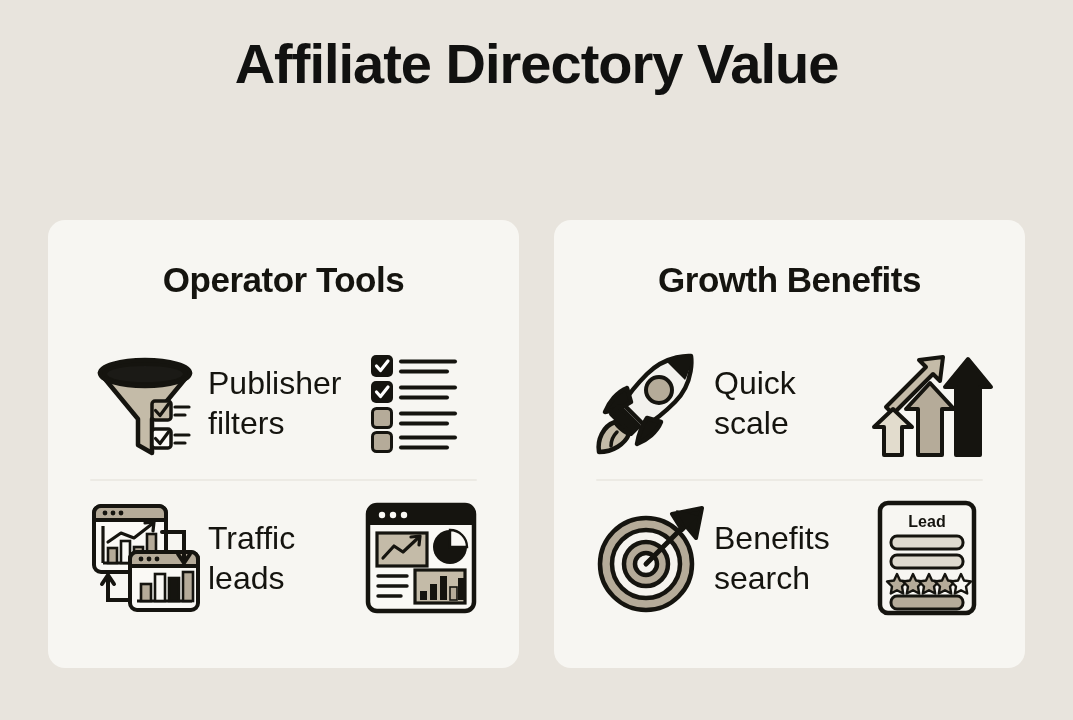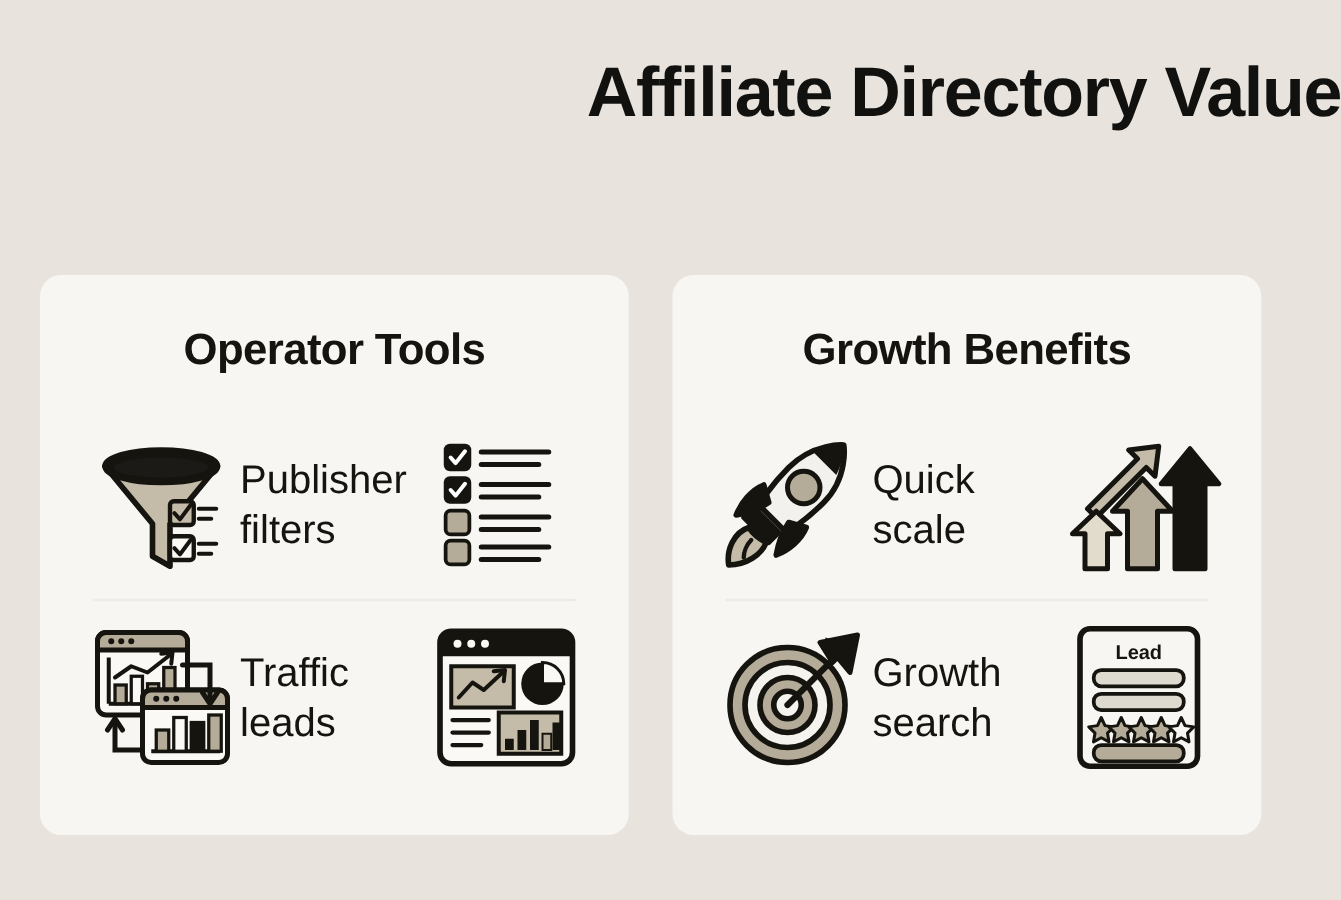--- a/index.html
+++ b/index.html
@@ -6,33 +6,33 @@
   html,body { width:1073px; height:720px; }
   body {
     background:#e8e4dd;
     font-family:"Liberation Sans", sans-serif;
     overflow:hidden;
     position:relative;
   }
   .page { width:1073px; height:720px; position:relative; }
 
   
-  .header { text-align:right; padding-top:46px; }
+  .header { text-align:center; padding-top:36px; }
   .title {
     font-size:56px; font-weight:bold; color:#111110;
     letter-spacing:-1px; line-height:1.0;
   }
   .subtitle {
     font-size:33px; font-weight:400; color:#26251f;
     margin-top:14px; line-height:1.1;
   }
 
   
   .cards {
-    position:absolute; left:32px; top:220px;
+    position:absolute; left:48px; top:220px;
     width:977px; height:448px;
     display:flex; gap:35px;
   }
   .card {
     flex:1;
     background:#f7f6f2;
     border-radius:17px;
     display:flex; flex-direction:column;
     padding:40px 38px 34px 38px;
   }
@@ -254,21 +254,21 @@
               <circle cx="52" cy="62" r="11" fill="#f5f3ee" stroke="#15140f" stroke-width="4.5"></circle>
 
               <line x1="52" y1="62" x2="96" y2="18" stroke="#15140f" stroke-width="5" stroke-linecap="round"></line>
 
               <path d="M78 12 L108 6 L102 36 L92 24 L88 28 Z" fill="#15140f" stroke="#15140f" stroke-width="4" stroke-linejoin="round"></path>
               <path d="M82 8 L92 26 L104 14 Z" fill="#15140f"></path>
             </svg>
           </div>
 
           <div class="row-label">
-            <span>Growth</span>
+            <span>Benefits</span>
             <span>search</span>
           </div>
 
           <div class="row-icon right">
             <svg width="100" height="116" viewBox="0 0 100 116">
               <rect x="3" y="3" width="94" height="110" rx="8" fill="#f7f6f2" stroke="#15140f" stroke-width="4.5"></rect>
               <text x="50" y="27" text-anchor="middle" font-family="Liberation Sans, sans-serif" font-size="16" font-weight="bold" fill="#15140f">Lead</text>
               <rect x="14" y="36" width="72" height="13" rx="6" fill="#dedacf" stroke="#15140f" stroke-width="3"></rect>
               <rect x="14" y="55" width="72" height="13" rx="6" fill="#dedacf" stroke="#15140f" stroke-width="3"></rect>
 

